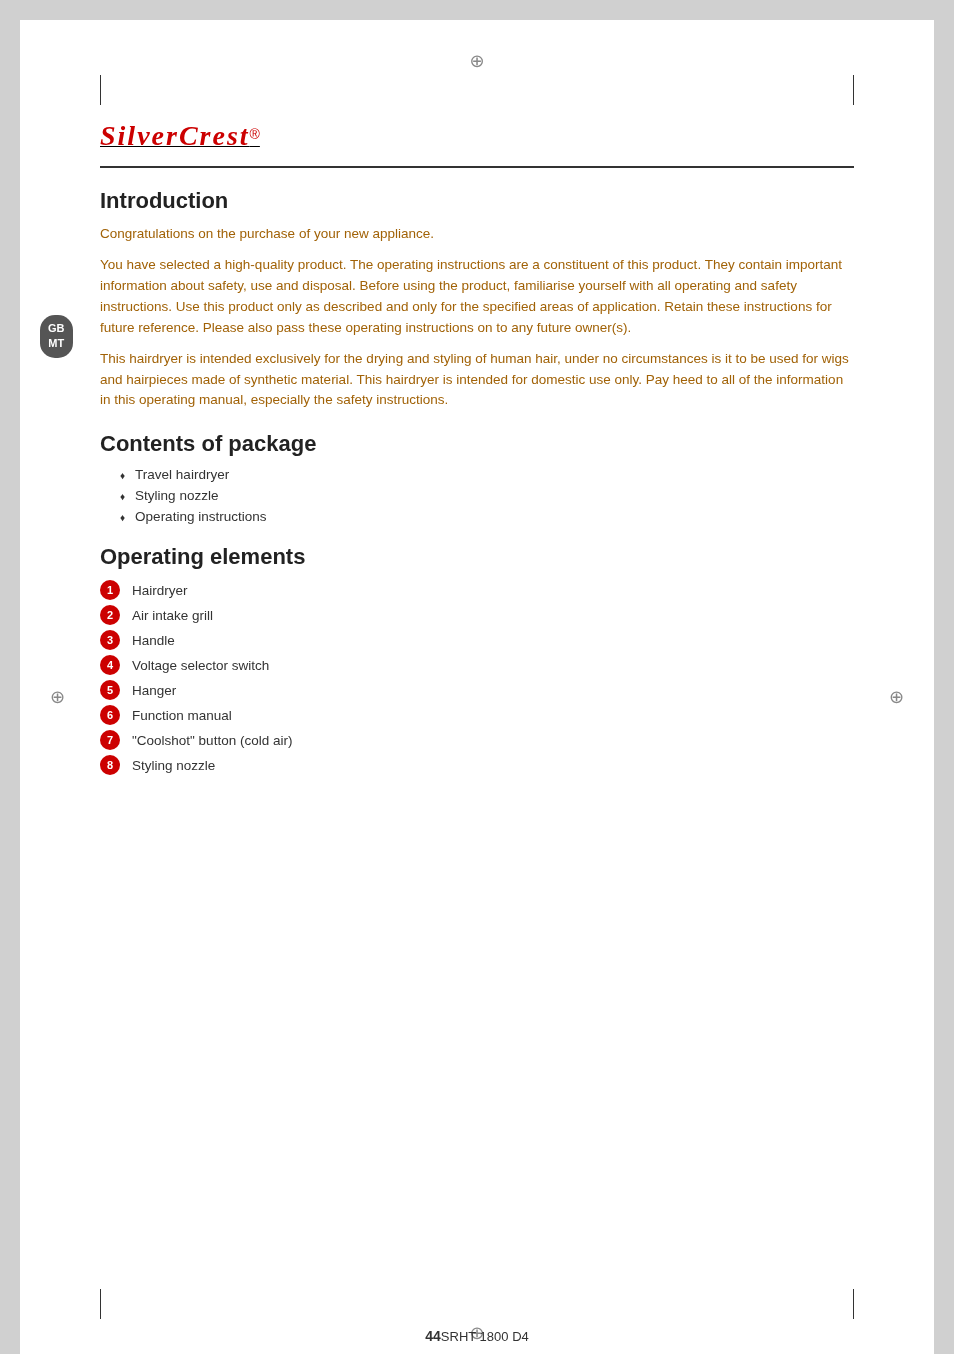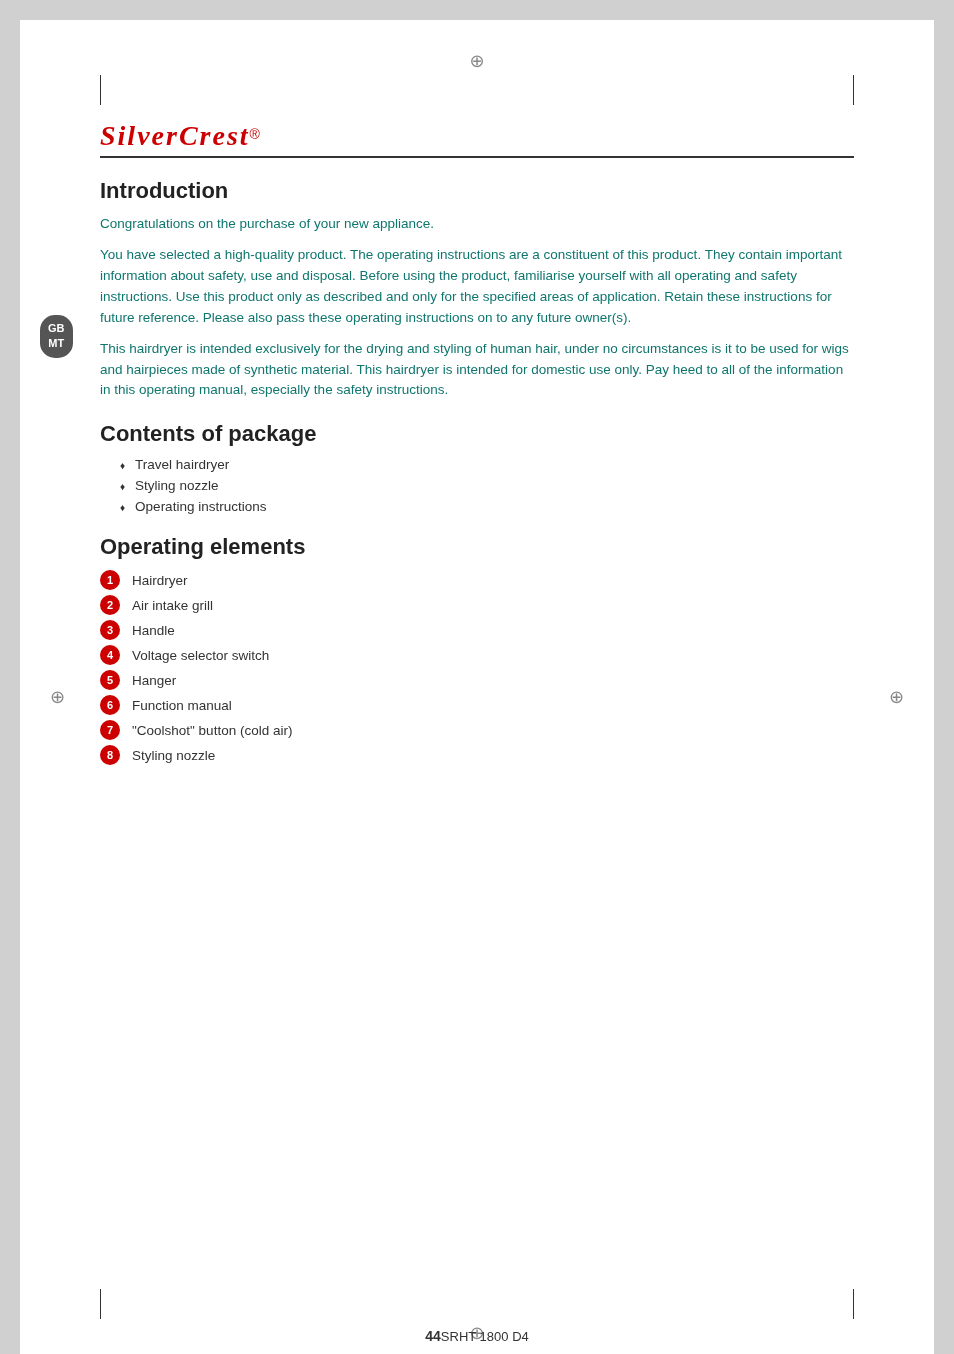--- a/index.html
+++ b/index.html
@@ -66,21 +66,22 @@
       background: #333;
     }
 
     .content-area {
       margin-top: 40px;
       position: relative;
     }
 
     
     .logo-area {
-      margin-bottom: 4px;
+      margin-bottom: 14px;
+      text-decoration: underline;
     }
 
     .logo-text {
       font-family: 'Times New Roman', serif;
       font-size: 28px;
       font-weight: bold;
       font-style: italic;
       color: #cc0000;
       letter-spacing: 2px;
     }
@@ -118,21 +119,21 @@
       font-weight: bold;
       color: #222;
       margin-bottom: 10px;
       margin-top: 20px;
     }
 
     
     .body-text {
       font-size: 13.5px;
       line-height: 1.55;
-      color: #0f766e;
+      color: #a16207;
       margin-bottom: 10px;
     }
 
     
     .contents-list {
       list-style: none;
       margin: 8px 0 8px 20px;
     }
 
     .contents-list li {

